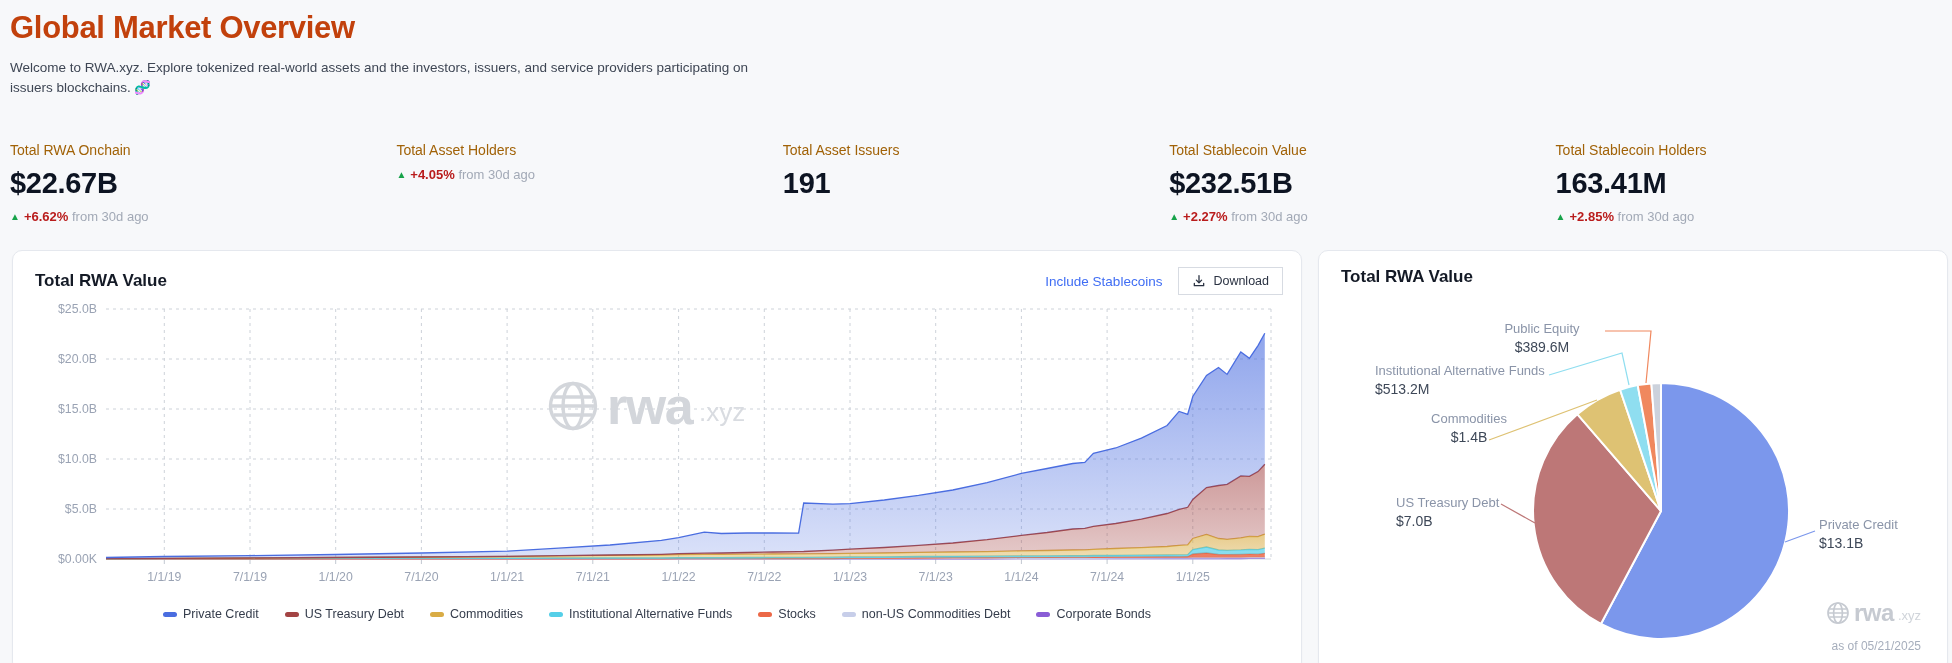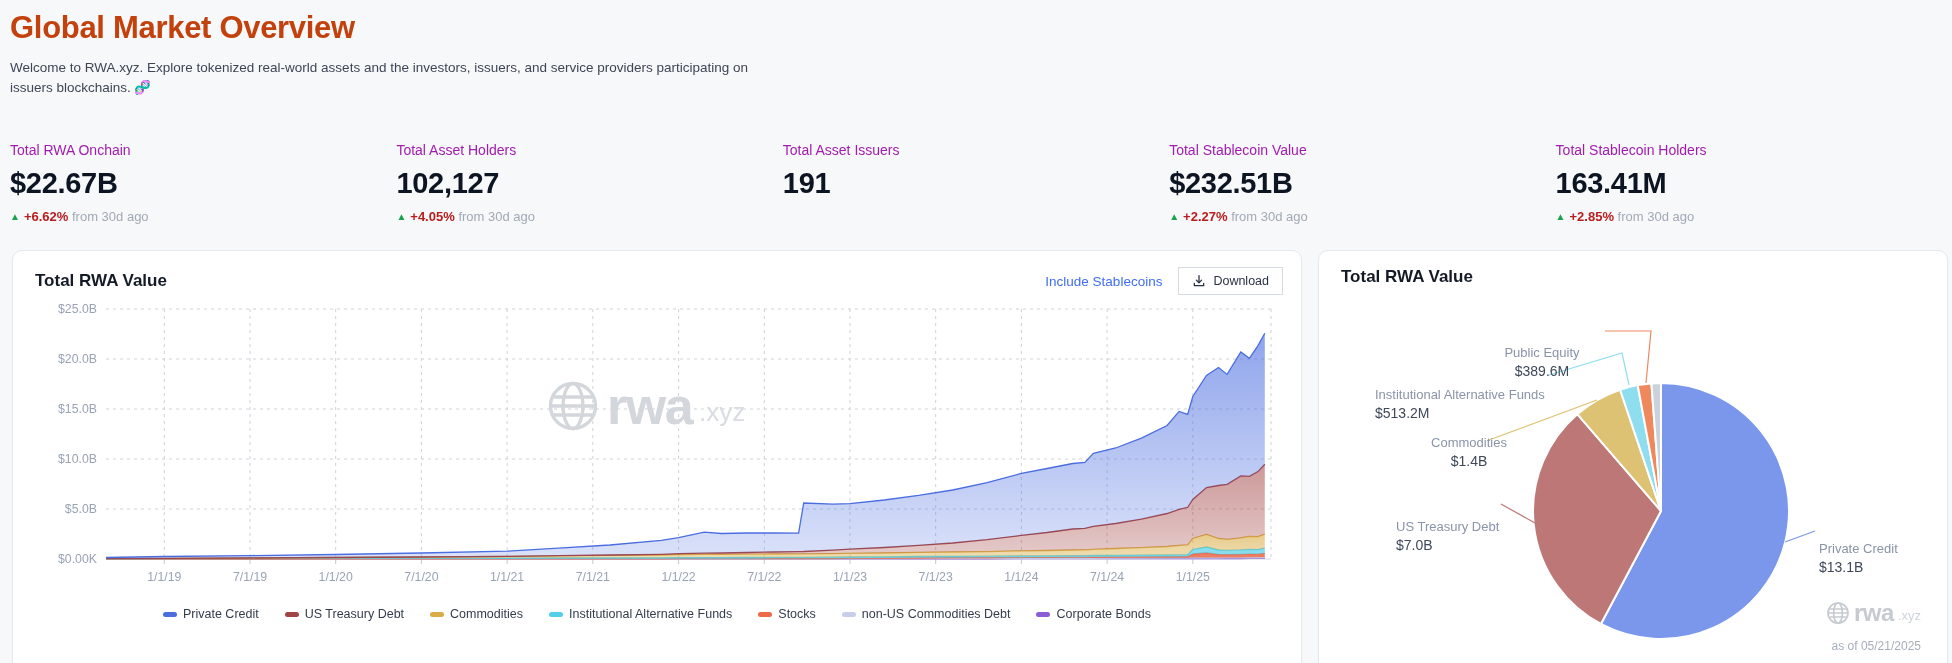--- a/index.html
+++ b/index.html
@@ -1,21 +1,21 @@
 <!DOCTYPE html>
 <html><head>
 <meta charset="utf-8">
 <style>
   html,body{margin:0;padding:0;width:1952px;height:663px;overflow:hidden;background:#f7f8fa;
     font-family:"Liberation Sans","DejaVu Sans",sans-serif;color:#111826;}
   .hdr{padding:6px 12px 0 10px;}
   .page-title{font-size:31px;font-weight:700;letter-spacing:-0.3px;margin:4px 0 12px 0;color:#c2410c;}
   .sub{font-size:13.5px;line-height:20px;color:#3e4654;margin:0;}
   .stats{display:grid;grid-template-columns:repeat(5,1fr);padding:0 10px;margin-top:44px;}
-  .stat-label{font-size:14px;color:#a21caf;}
+  .stat-label{font-size:14px;color:#a16207;}
   .stat-value{font-size:29px;font-weight:700;margin-top:9px;color:#0d1422;letter-spacing:-0.3px;}
   .stat-change{margin-top:9px;font-size:13px;color:#a2a9b6;}
   .tri{color:#17a34a;font-size:10px;margin-right:4px;vertical-align:1px;}
   .chg-up{color:#b91c1c;font-weight:700;}
   .cards{display:flex;gap:16px;padding:0 12px;margin-top:26px;}
   .card{background:#fff;border:1px solid #e5e8ee;border-radius:10px;position:relative;height:420px;
     box-shadow:0 1px 2px rgba(16,24,40,.04);flex:none;overflow:hidden;}
   .card-area{width:1288px;}
   .card-pie{width:628px;}
   .card-head{position:absolute;top:16px;left:22px;right:18px;display:flex;justify-content:space-between;
@@ -34,21 +34,21 @@
   .wm-area{left:533px;top:128px;gap:7px;z-index:1;}
   .wm-rwa-lg{font-size:52px;font-weight:700;color:#d3d6db;letter-spacing:-1.5px;line-height:1;}
   .wm-xyz-lg{font-size:26px;color:#d9dce1;font-weight:500;align-self:flex-end;padding-bottom:5px;}
   .globe-lg{width:54px;height:54px;color:#d3d6db;}
   .wm-pie{right:26px;top:350px;gap:4px;z-index:2;}
   .wm-rwa-sm{font-size:24px;font-weight:700;color:#c6cad1;letter-spacing:-0.5px;line-height:1;}
   .wm-xyz-sm{font-size:13px;color:#d0d4da;align-self:flex-end;padding-bottom:2px;}
   .globe-sm{width:24px;height:24px;color:#c6cad1;}
   .as-of{position:absolute;right:26px;top:388px;font-size:12px;color:#a6aebc;z-index:2;}
   .callout{position:absolute;z-index:2;}
-  .co-name{font-size:13px;color:#8a94a8;line-height:15px;margin-top:24px;}
+  .co-name{font-size:13px;color:#8a94a8;line-height:15px;}
   .co-value{font-size:14px;color:#3e4858;font-weight:500;line-height:17px;margin-top:3px;}
   .co-pe{left:163px;top:70px;width:120px;text-align:center;}
   .co-iaf{left:56px;top:112px;}
   .co-comm{left:95px;top:160px;width:110px;text-align:center;}
   .co-ust{left:77px;top:244px;}
   .co-pc{left:500px;top:266px;}
 </style>
 </head>
 <body>
 
@@ -61,21 +61,20 @@
 </div>
 
 <div class="stats">
   <div class="stat">
     <div class="stat-label">Total RWA Onchain</div>
     <div class="stat-value">$22.67B</div>
     <div class="stat-change"><span class="tri">▲</span><span class="chg-up">+6.62%</span> <span>from 30d ago</span></div>
   </div>
   <div class="stat">
     <div class="stat-label">Total Asset Holders</div>
-    <div class="stat-value">102,127</div>
     <div class="stat-change"><span class="tri">▲</span><span class="chg-up">+4.05%</span> <span>from 30d ago</span></div>
   </div>
   <div class="stat">
     <div class="stat-label">Total Asset Issuers</div>
     <div class="stat-value">191</div>
   </div>
   <div class="stat">
     <div class="stat-label">Total Stablecoin Value</div>
     <div class="stat-value">$232.51B</div>
     <div class="stat-change"><span class="tri">▲</span><span class="chg-up">+2.27%</span> <span>from 30d ago</span></div>

